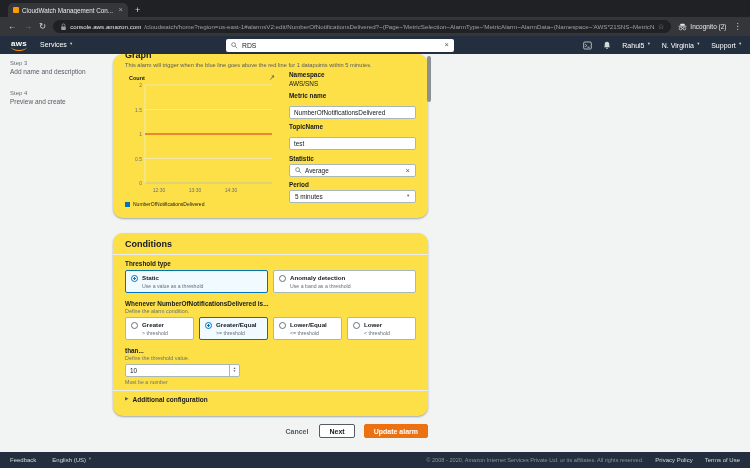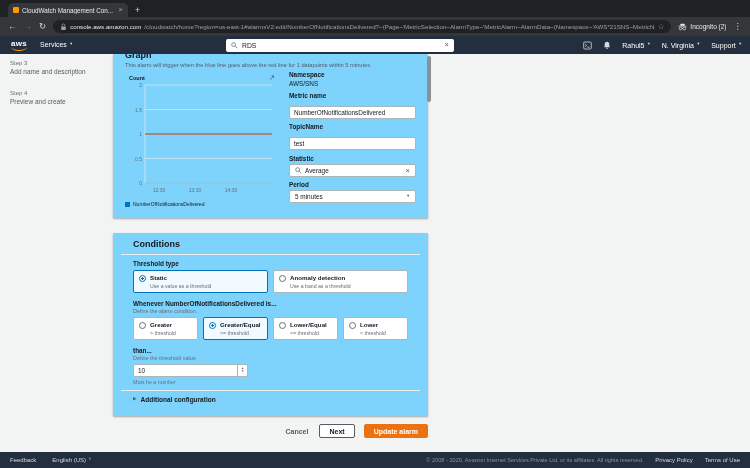--- a/index.html
+++ b/index.html
@@ -36,41 +36,41 @@
   .nav-search .clr { font-size:7.5px; color:#545b64; line-height:1; }
   .nav-right { position:absolute; right:8px; top:0; height:18px; display:flex; align-items:center; gap:11px; }
 
   
   .stepnav { position:absolute; left:10px; top:60px; width:92px; }
   .step-num { font-size:6px; color:#687078; }
   .step-label { font-size:6.5px; color:#545b64; margin-top:2px; line-height:1.35; }
   .step-block + .step-block { margin-top:13px; }
 
   
-  .card { position:absolute; background:#7dd3fc; box-shadow:0 1px 2px rgba(0,28,36,.35); border-radius:1px; }
+  .card { position:absolute; background:#fde047; box-shadow:0 1px 2px rgba(0,28,36,.35); border-radius:10px; }
   .card1 { left:113px; top:54px; width:315px; height:164px; padding:2px 12px 4px; overflow:hidden; }
   .gtitle { font-size:9px; font-weight:bold; color:#16191f; margin-top:-6px; }
   .gdesc { font-size:5.7px; color:#545b64; margin-top:2px; }
   .gbody { display:flex; margin-top:3px; }
   .chartwrap { width:152px; position:relative; }
   .expand { position:absolute; top:3px; right:2px; font-size:7.5px; color:#545b64; line-height:1; }
   .legend { display:flex; align-items:center; gap:3px; margin-top:0; }
   .legend-swatch { width:5px; height:5px; background:#0073bb; }
   .legend-text { font-size:5px; color:#16191f; }
   .gfields { flex:1; margin-left:12px; }
   .field { margin-bottom:4.5px; }
   .flabel { font-size:6.4px; font-weight:bold; color:#16191f; margin-bottom:2px; }
   .fvalue { font-size:6.4px; color:#16191f; }
   .tinput { width:100%; height:13px; border:1px solid #aab7b8; border-radius:2px; font-size:6.4px; padding:0 4px; color:#16191f; background:#fff; font-family:"Liberation Sans", sans-serif; }
   .selbox, .searchfield { height:13px; border:1px solid #aab7b8; border-radius:2px; display:flex; align-items:center; padding:0 5px; gap:3px; background:#fff; font-size:6.4px; color:#16191f; }
   .selbox .sp, .searchfield .sp { flex:1; }
   .selbox .caret { color:#545b64; }
 
   
-  .card2 { left:113px; top:233px; width:315px; height:183px; padding:6px 20px; }
+  .card2 { left:113px; top:233px; width:315px; height:183px; padding:6px 12px; }
   .ctitle { font-size:9px; font-weight:bold; color:#16191f; }
   .hr { border-top:1px solid #eaeded; margin:5px -12px; }
   .seclabel { font-size:6.4px; font-weight:bold; color:#16191f; }
   .secdesc { font-size:5.4px; color:#687078; margin-top:1px; }
   .tiles { display:flex; gap:5px; margin-top:3px; }
   .tile { flex:1; border:1px solid #aab7b8; border-radius:2px; padding:3px 5px; display:flex; gap:4px; align-items:flex-start; background:#fff; }
   .tile.sel { border-color:#0073bb; background:#f1faff; }
   .radio { width:7px; height:7px; min-width:7px; border:1px solid #687078; border-radius:50%; background:#fff; margin-top:1px; }
   .tile.sel .radio { border-color:#0073bb; background:radial-gradient(circle, #0073bb 0 1.3px, #fff 1.4px); }
   .tlabel { font-size:6.2px; font-weight:bold; color:#16191f; line-height:1.25; }

